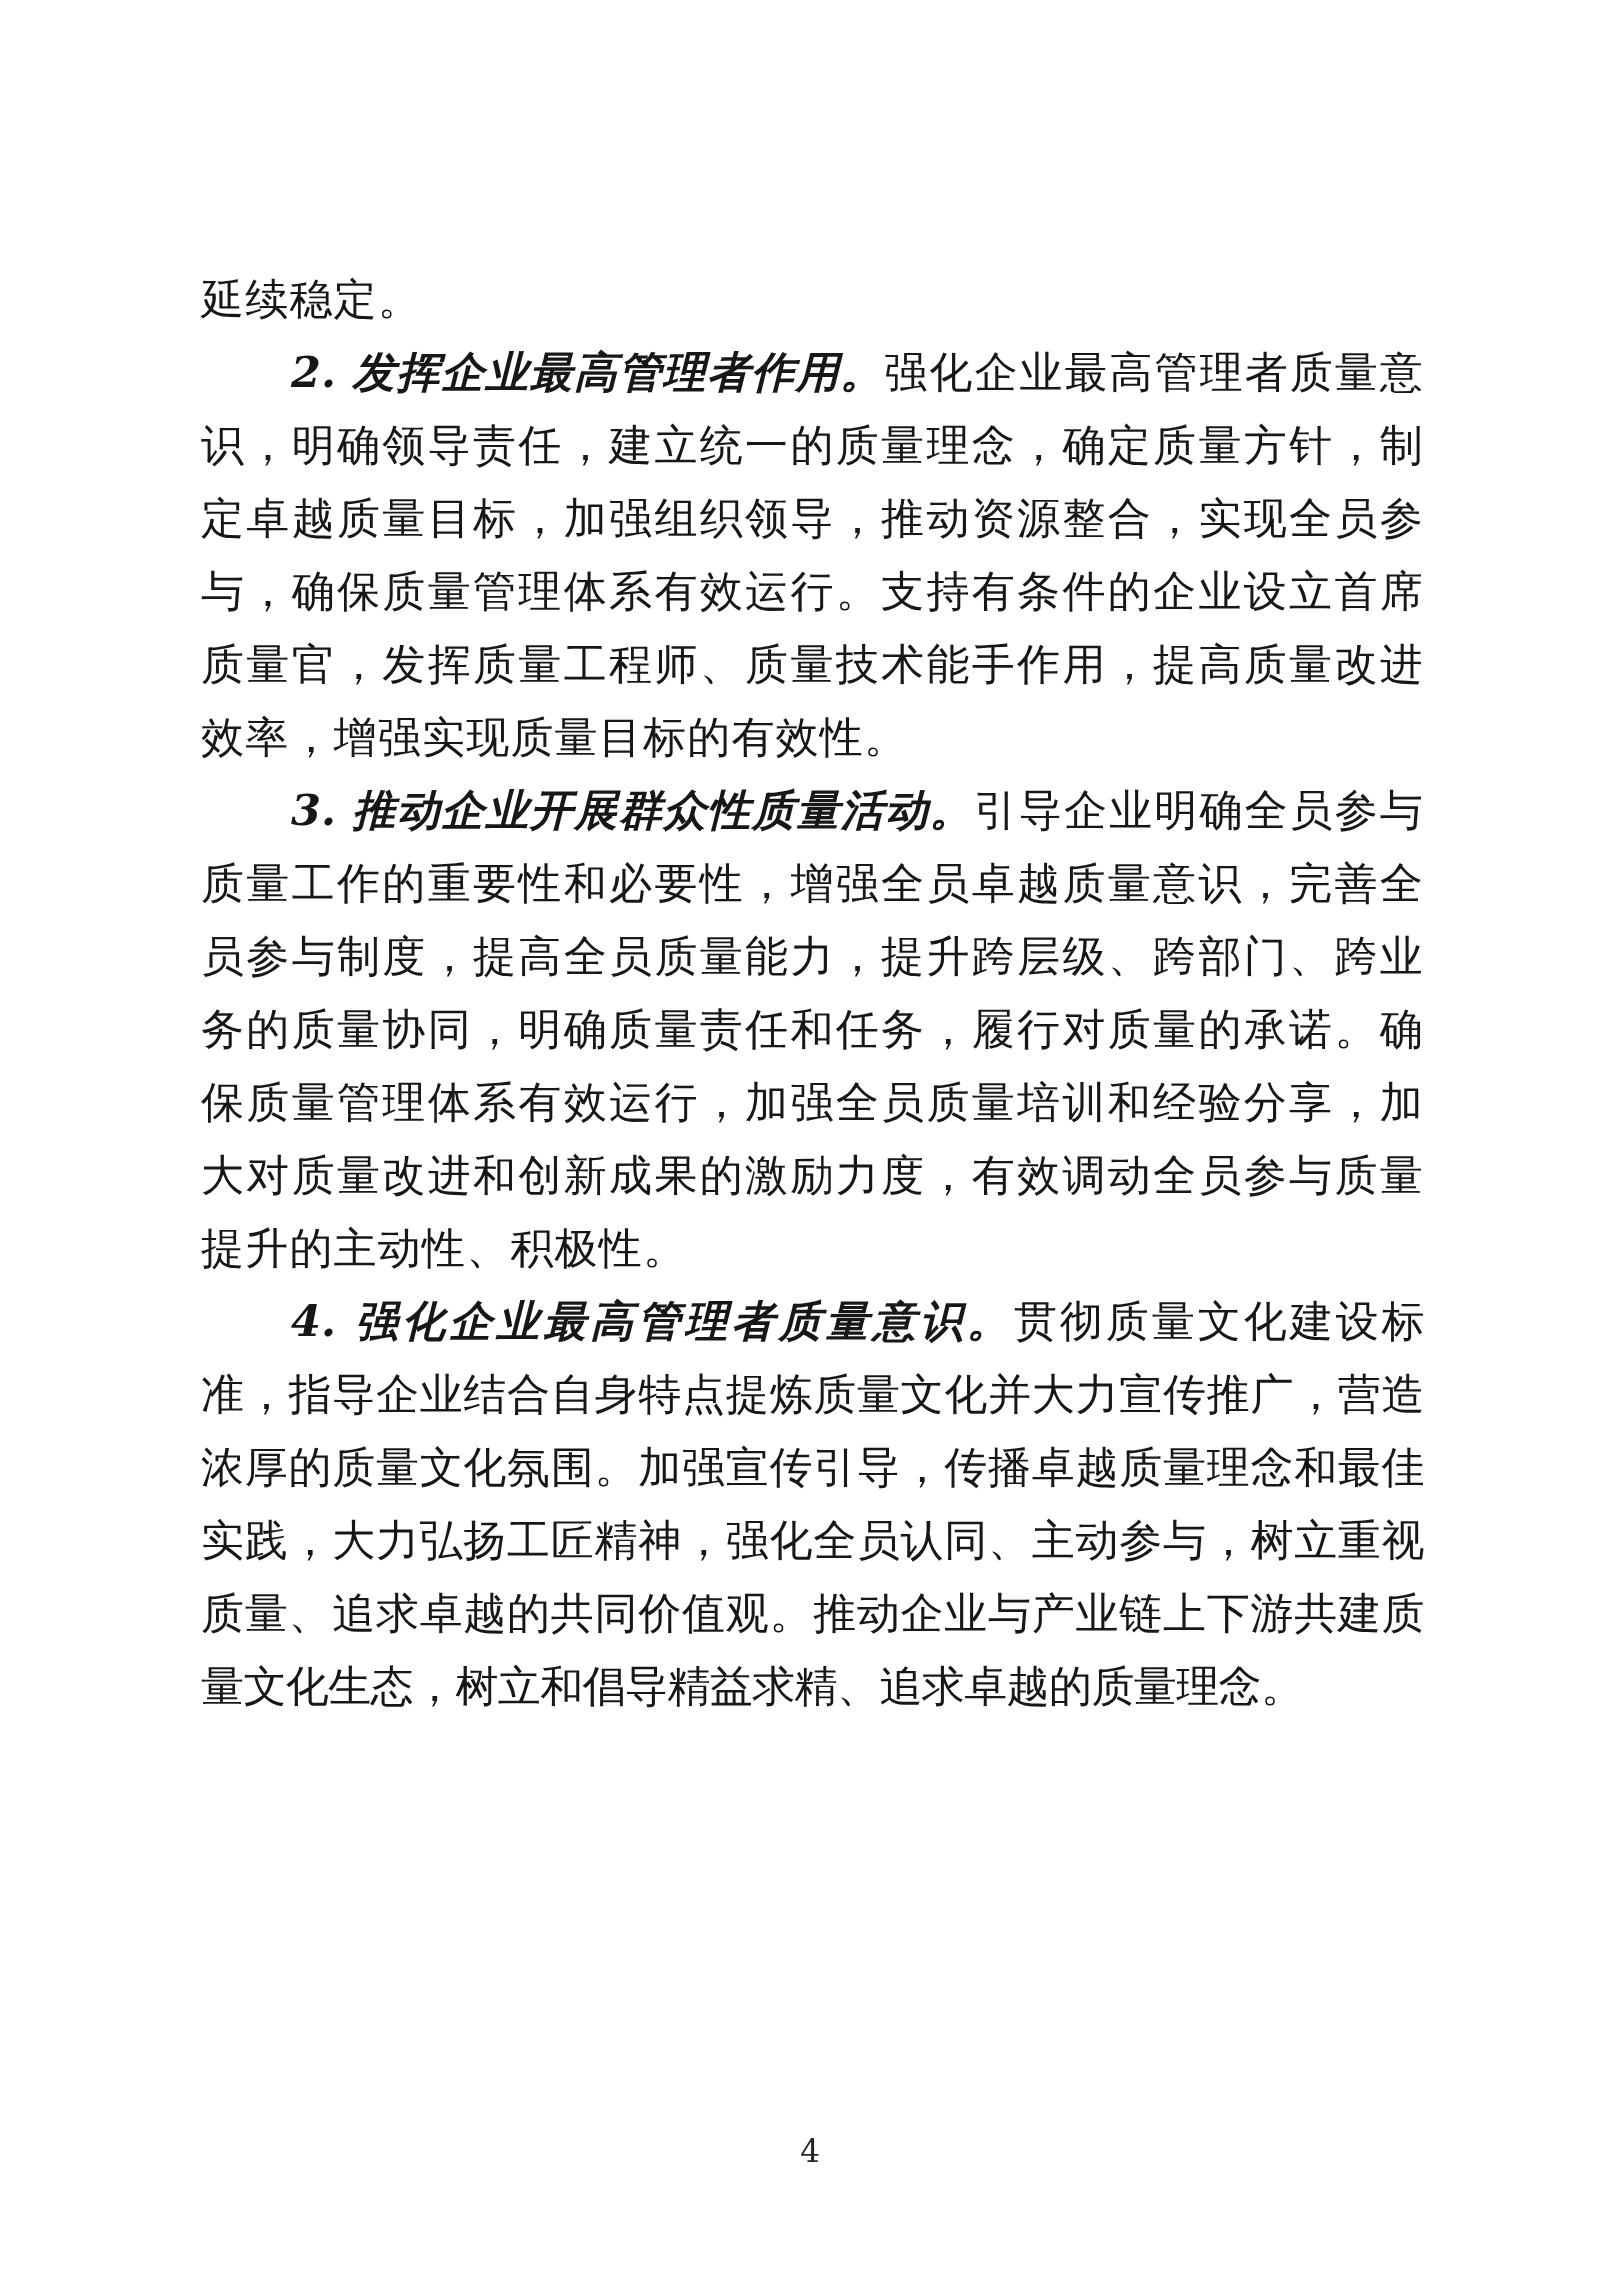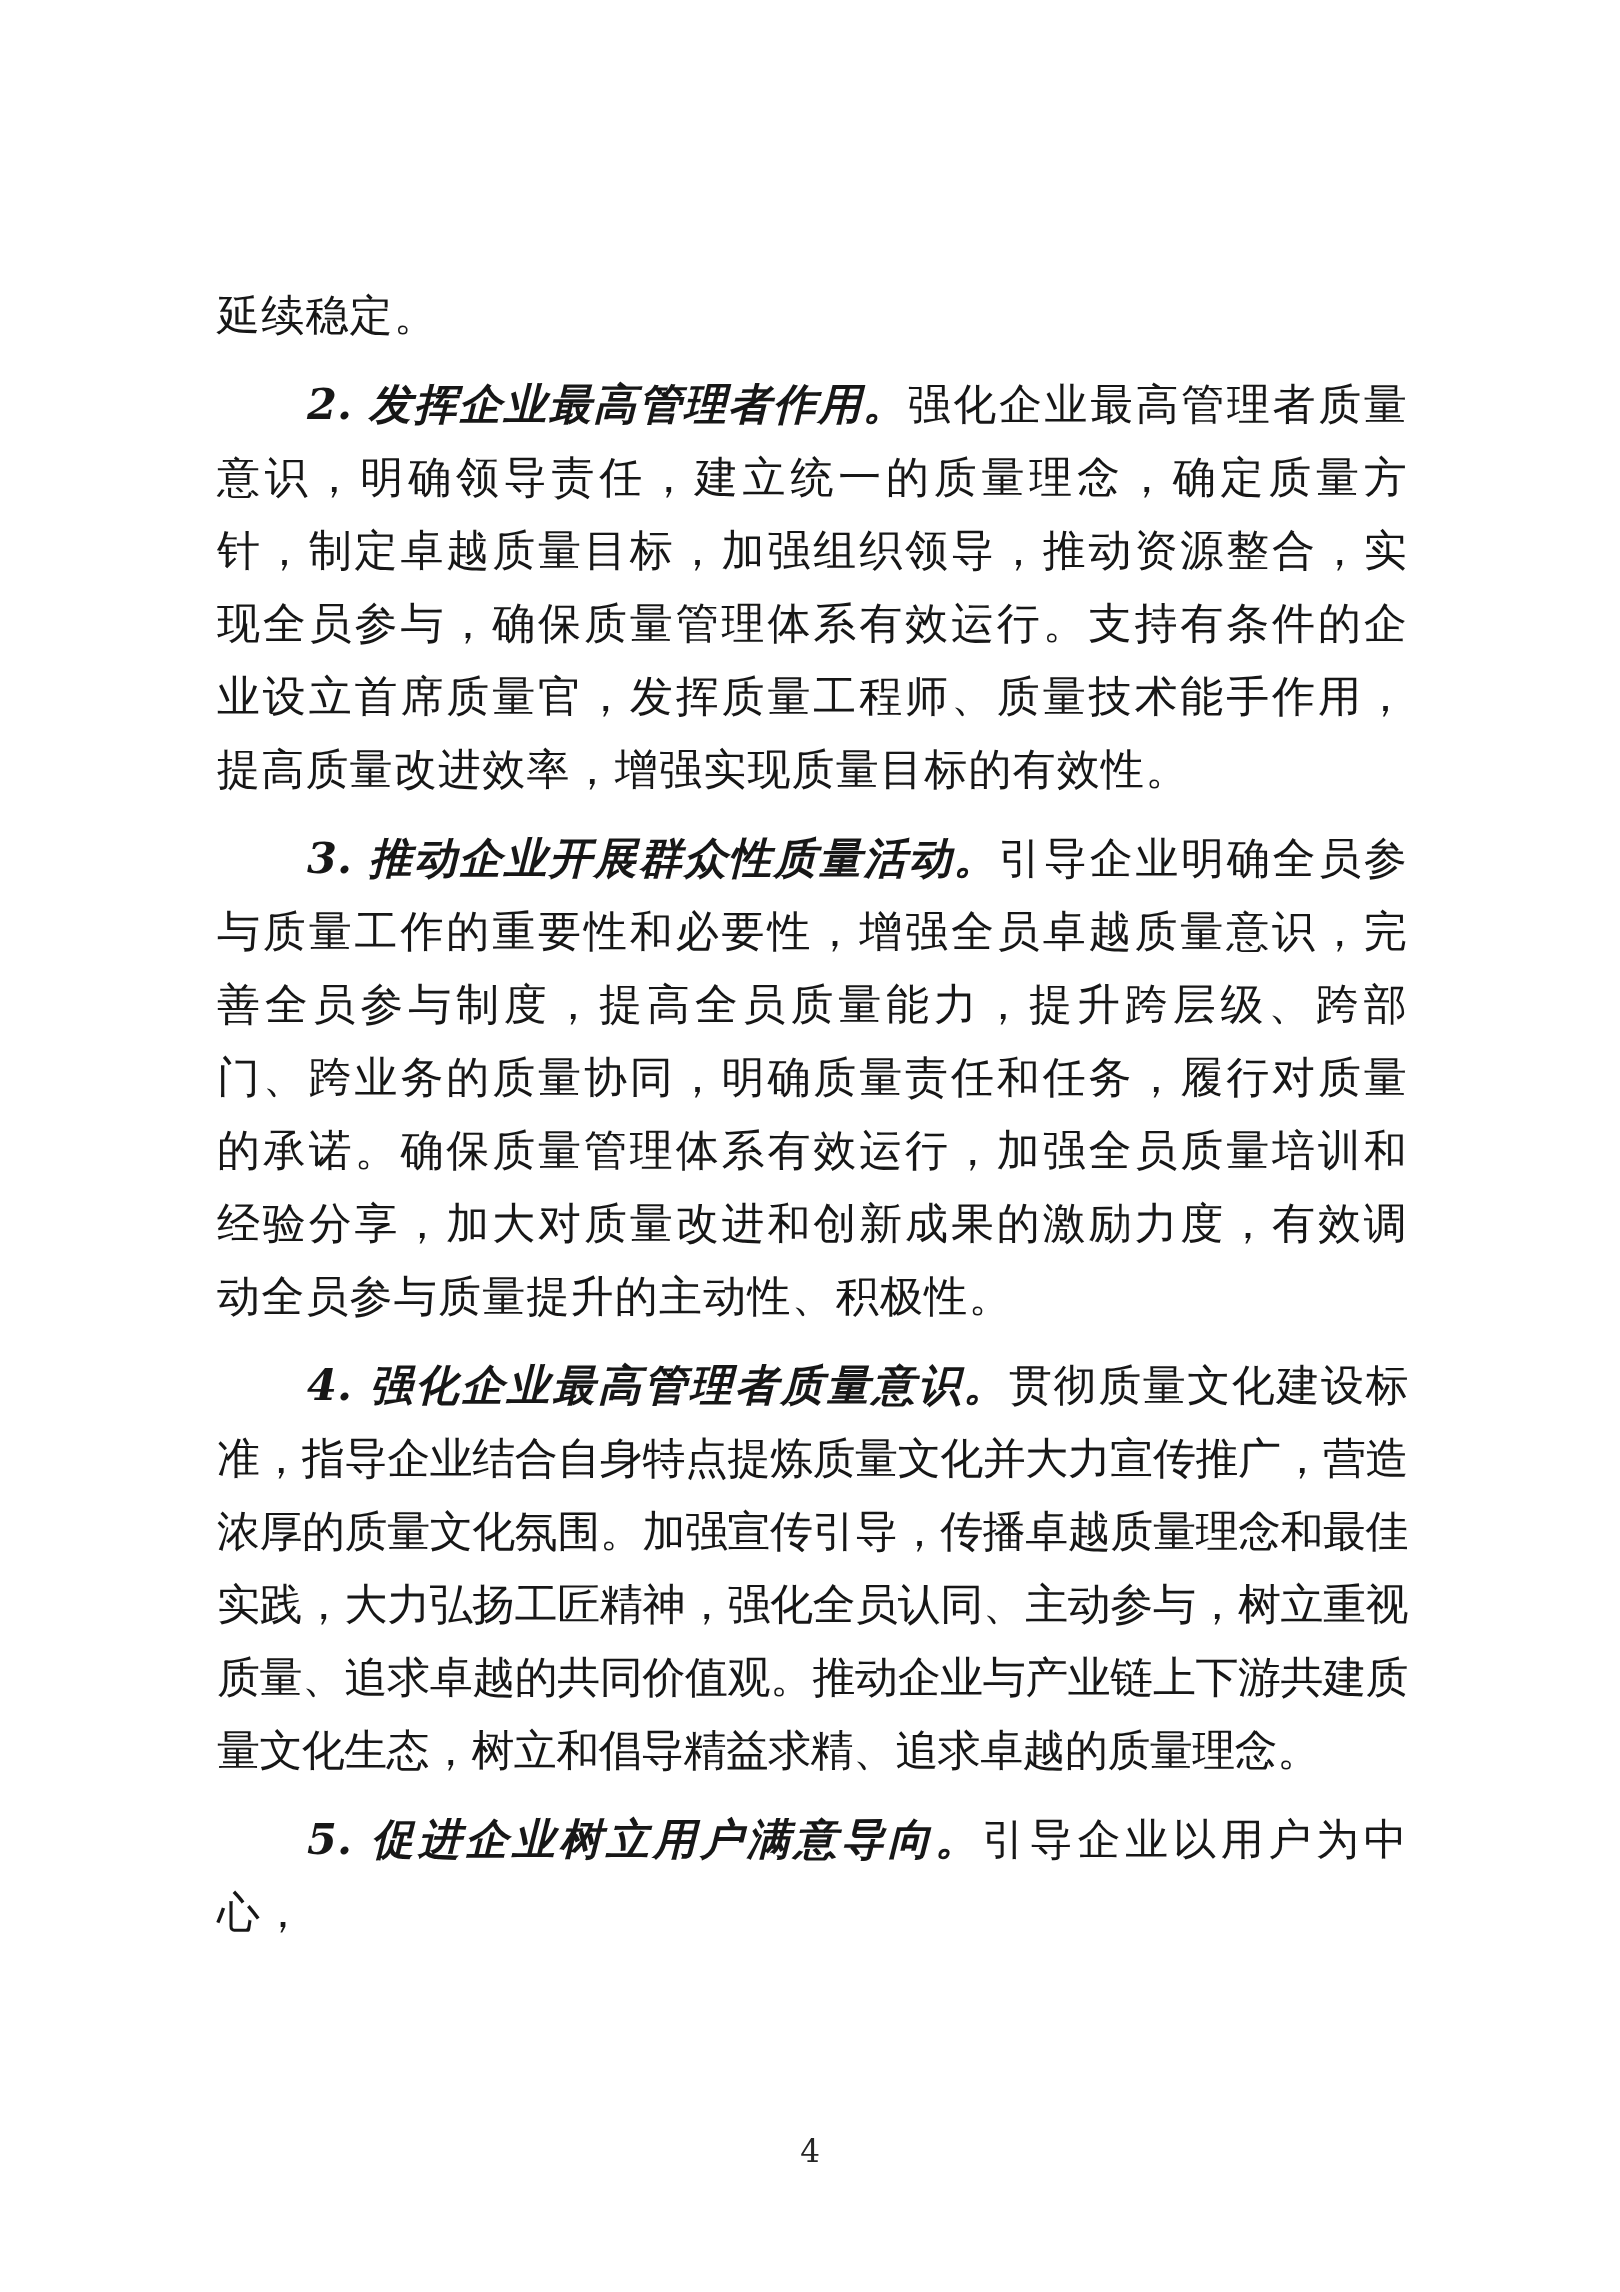--- a/index.html
+++ b/index.html
@@ -20,21 +20,21 @@
     box-sizing: border-box;
   }
   
   .textblock {
     position: absolute;
     left: 201px;
     top: 263px;
     width: 1223px;
   }
   .para {
-    margin: 16px;
+    margin: 0;
     font-family: "DejaVu Serif", "Liberation Serif", serif;
     font-size: 43px;
     line-height: 73px;
     color: #171717;
     text-align: justify;
     text-justify: inter-character;
     letter-spacing: 1.2px;
     word-break: break-all;
     -webkit-font-smoothing: antialiased;
   }
@@ -82,21 +82,20 @@
   <div class="textblock">
 
     <p class="para"><span>延续稳定。</span></p>
 
     <p class="para indent"><span class="lead"><span class="num">2.</span>&nbsp;<span>发挥企业最高管理者作用。</span></span><span>强化企业最高管理者质量意识，明确领导责任，建立统一的质量理念，确定质量方针，制定卓越质量目标，加强组织领导，推动资源整合，实现全员参与，确保质量管理体系有效运行。支持有条件的企业设立首席质量官，发挥质量工程师、质量技术能手作用，提高质量改进效率，增强实现质量目标的有效性。</span></p>
 
     <p class="para indent"><span class="lead"><span class="num">3.</span>&nbsp;<span>推动企业开展群众性质量活动。</span></span><span>引导企业明确全员参与质量工作的重要性和必要性，增强全员卓越质量意识，完善全员参与制度，提高全员质量能力，提升跨层级、跨部门、跨业务的质量协同，明确质量责任和任务，履行对质量的承诺。确保质量管理体系有效运行，加强全员质量培训和经验分享，加大对质量改进和创新成果的激励力度，有效调动全员参与质量提升的主动性、积极性。</span></p>
 
     <p class="para indent tight"><span class="lead"><span class="num">4.</span>&nbsp;<span>强化企业最高管理者质量意识。</span></span><span>贯彻质量文化建设标准，指导企业结合自身特点提炼质量文化并大力宣传推广，营造浓厚的质量文化氛围。加强宣传引导，传播卓越质量理念和最佳实践，大力弘扬工匠精神，强化全员认同、主动参与，树立重视质量、追求卓越的共同价值观。推动企业与产业链上下游共建质量文化生态，树立和倡导精益求精、追求卓越的质量理念。</span></p>
 
-    <p class="para indent"><span class="lead"><span class="num">5.</span>&nbsp;<span>促进企业树立用户满意导向。</span></span><span>引导企业以用户为中心，</span></p>
 
   </div>
 
   <div class="folio">4</div>
 
   <div class="scan-tint"></div>
 
 </div>
 
 

